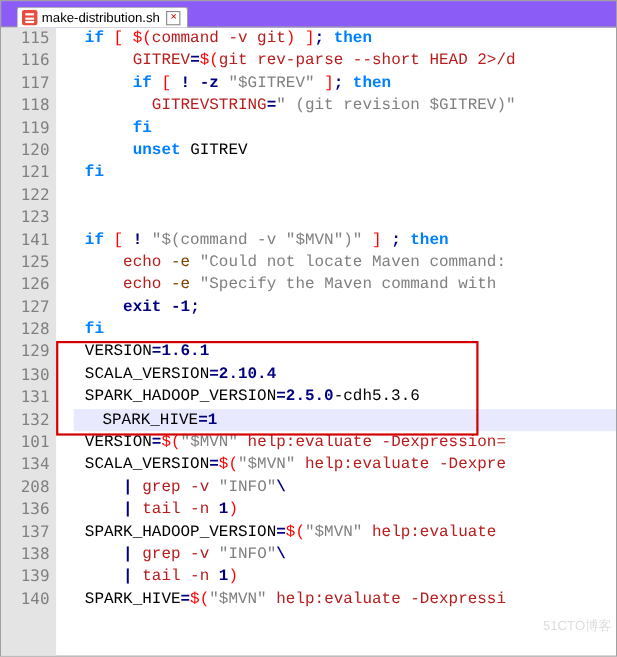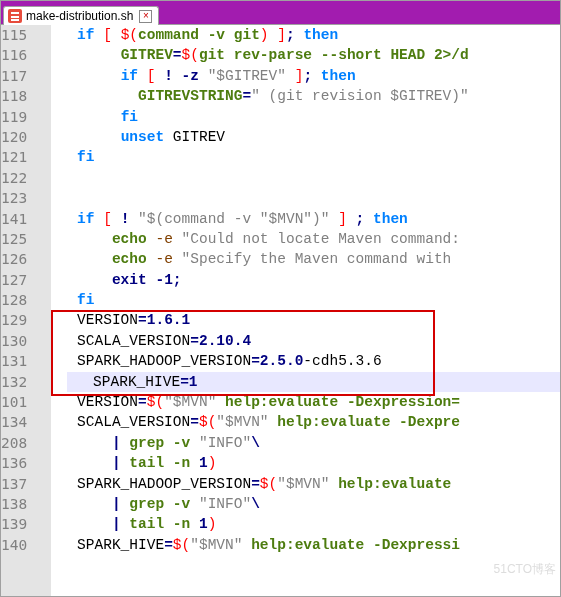--- a/index.html
+++ b/index.html
@@ -1,30 +1,30 @@
 <!DOCTYPE html>
 <html><head>
 <meta charset="utf-8">
 <style>
   body { margin:0; font-family:Consolas,"Courier New",monospace; font-size:14.5px; background:#fff; overflow:hidden; }
   .window { width:561px; height:597px; border:1px solid #a0a0a0; box-sizing:border-box; background:#fff; position:relative; }
-  .tabbar { height:23px; background:#a21caf; border-bottom:1px solid #a0a0a0; display:flex; align-items:flex-end; padding-left:2px; }
+  .tabbar { height:23px; background:#8b5cf6; border-bottom:1px solid #a0a0a0; display:flex; align-items:flex-end; padding-left:14px; }
   .tab { display:flex; align-items:center; gap:4px; background:#fff; border:1px solid #a0a0a0; border-bottom:none; padding:2px 6px 2px 4px; font-family:"Microsoft Sans Serif",sans-serif; font-size:12px; border-top-left-radius:3px; border-top-right-radius:3px; position:relative; top:1px; }
   .file-icon { width:14px; height:14px; background:#e74c3c; border-radius:2px; position:relative; }
   .file-icon::before { content:""; position:absolute; top:3px; left:3px; right:3px; height:2px; background:#fff; }
   .file-icon::after { content:""; position:absolute; top:7px; left:3px; right:3px; height:2px; background:#fff; box-shadow:0 3px 0 #fff; }
   .close-x { width:11px; height:11px; border:1px solid #888; font-size:10px; line-height:9px; text-align:center; color:#c00; font-family:Arial; margin-left:2px; }
   .editor { display:flex; height:calc(100% - 24px); position:relative; }
-  .gutter { width:50px; background:#e4e4e4; color:#808080; padding:0 6px 0 0; box-sizing:border-box; font-family:Consolas,monospace; font-size:14.5px; user-select:none; }
+  .gutter { width:50px; background:#e4e4e4; color:#808080; text-align:right; padding:0 6px 0 0; box-sizing:border-box; font-family:Consolas,monospace; font-size:14.5px; user-select:none; }
   .code { flex:1; white-space:pre; color:#000; overflow:hidden; position:relative; }
   .line { height:20.4px; line-height:20.4px; }
   .kw { color:#0080ff; font-weight:bold; }   
   .br { color:#ff0000; }                     
   .op { color:#000080; font-weight:bold; }   
-  .id { color:#4d7c0f; font-weight:bold; }      
+  .id { color:#b91c1c; font-weight:normal; }      
   .st { color:#808080; }                     
   .macro { color:#804000; }                  
   .fn { color:#000; }
   .hlL { background:#e8e8ff;margin-left:16px; }
   .redbox { position:absolute; border:2px solid #d40000; pointer-events:none; }
   .redA { left:50px; top:285px; width:380px; height:82px; }
   .wm { position:absolute; right:4px; bottom:18px; color:#ddd; font-size:12px; font-family:Arial; pointer-events:none;text-align:right; }
 </style>
 </head>
 <body>

